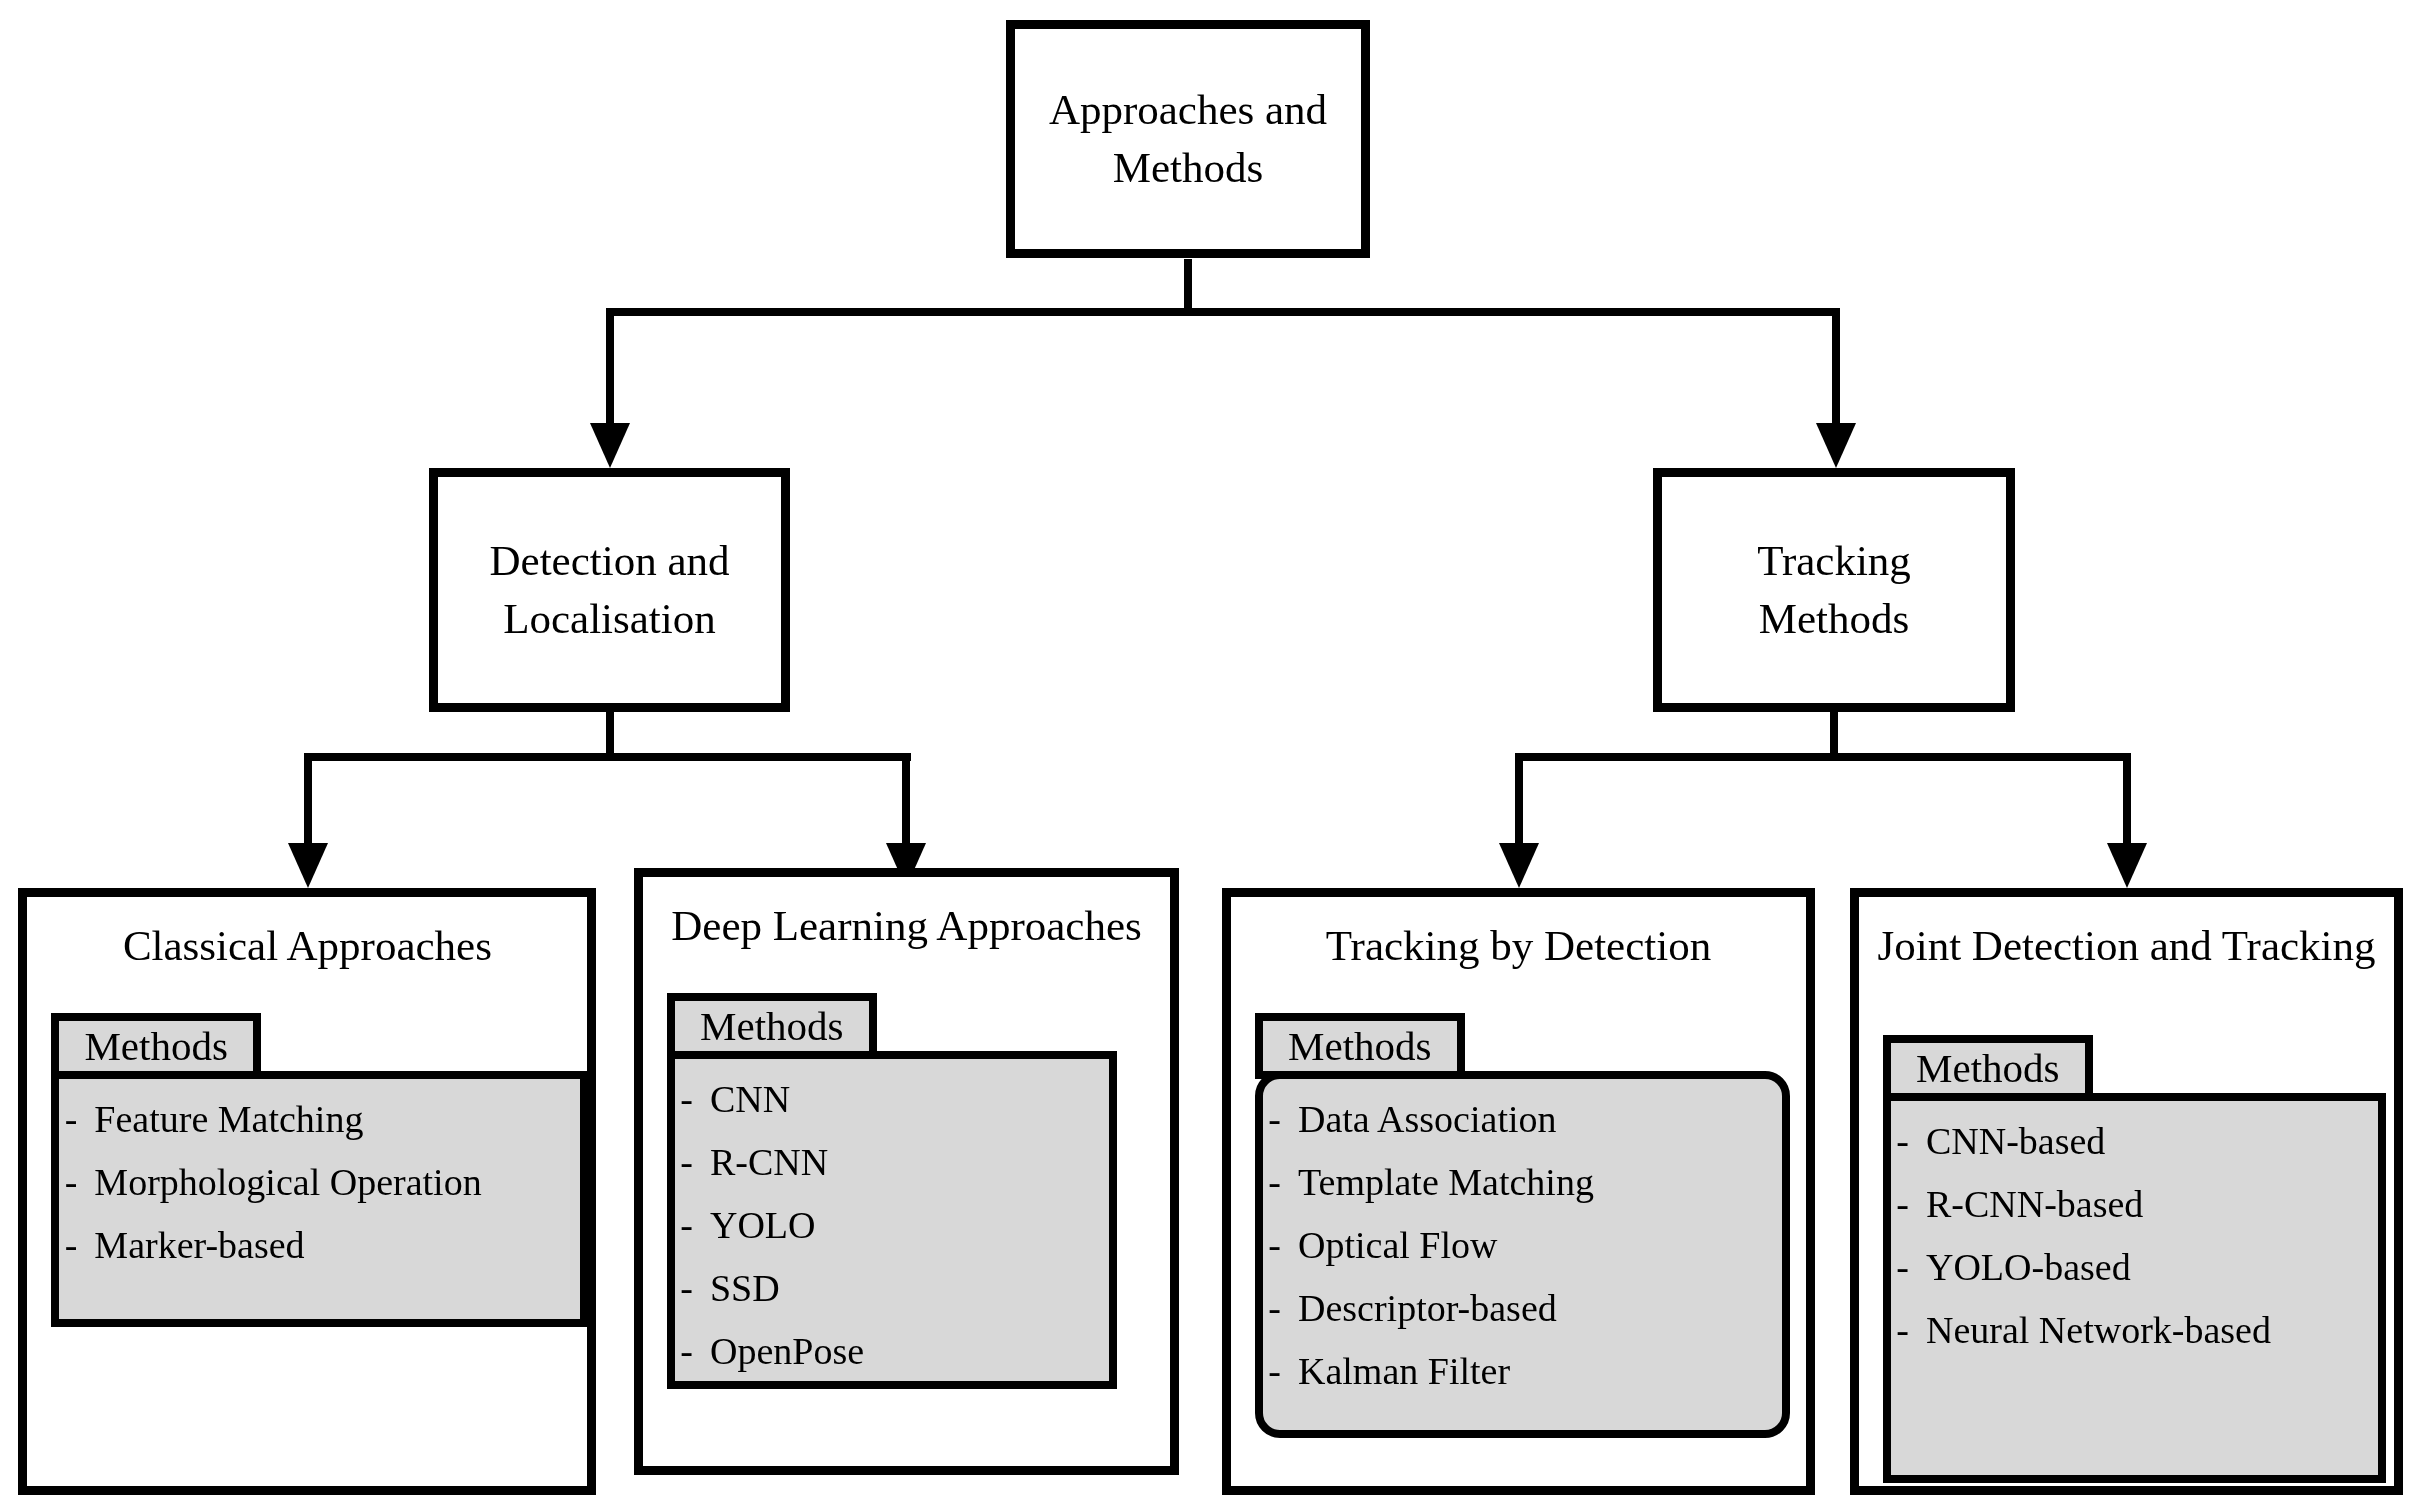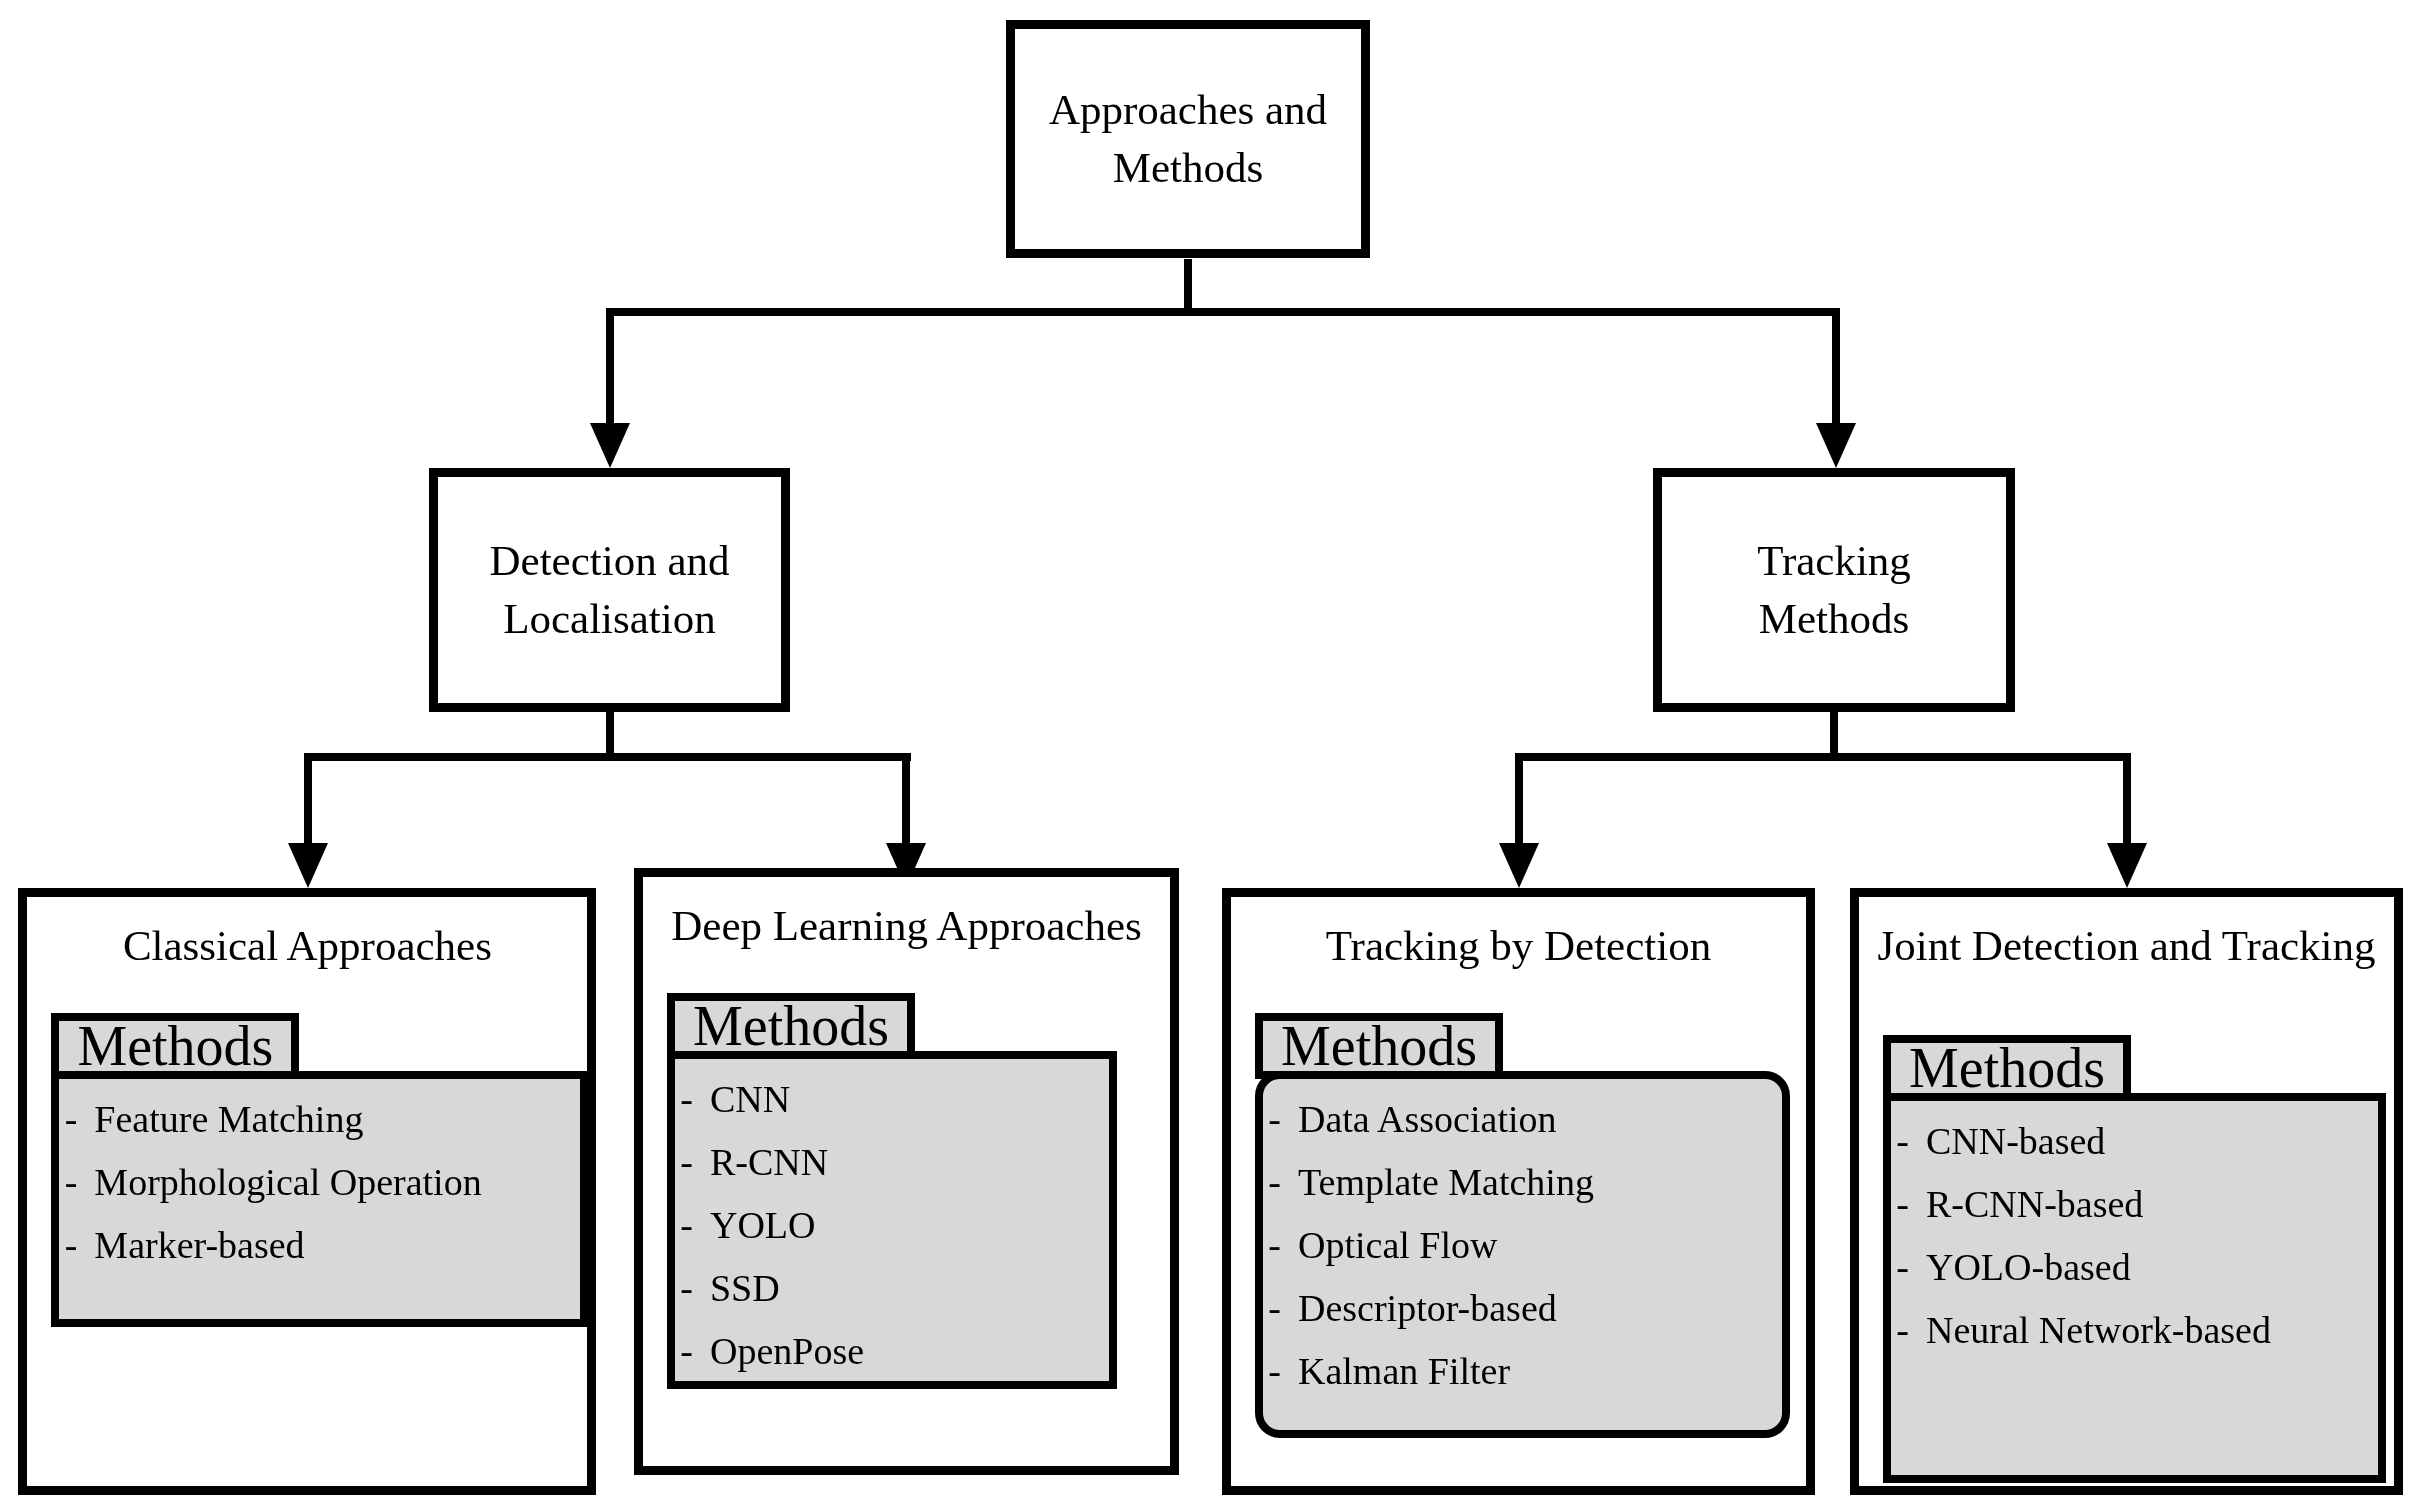--- a/index.html
+++ b/index.html
@@ -27,22 +27,22 @@
   .leaf .leaf-title{
     padding-top:20px;font-size:43px;line-height:58px;text-align:center;
   }
   .narrow{max-width:217px;}
   .mid{max-width:540px;}
   
   .methods-tab{
     position:absolute;left:24px;z-index:2;
     box-sizing:border-box;height:66px;
     border:8px solid #000;background:#d8d8d8;
-    font-size:56px;line-height:50px;
-    padding:0 18px;white-space:nowrap;
+    font-size:41px;line-height:50px;
+    padding:0 25px;white-space:nowrap;
   }
   .methods-panel{
     position:absolute;left:24px;z-index:1;
     box-sizing:border-box;
     border:8px solid #000;background:#d8d8d8;
     padding:9.2px 5.3px 0 5.3px;
     overflow:hidden;
   }
   .method-item{
     font-size:38px;line-height:63px;white-space:nowrap;

